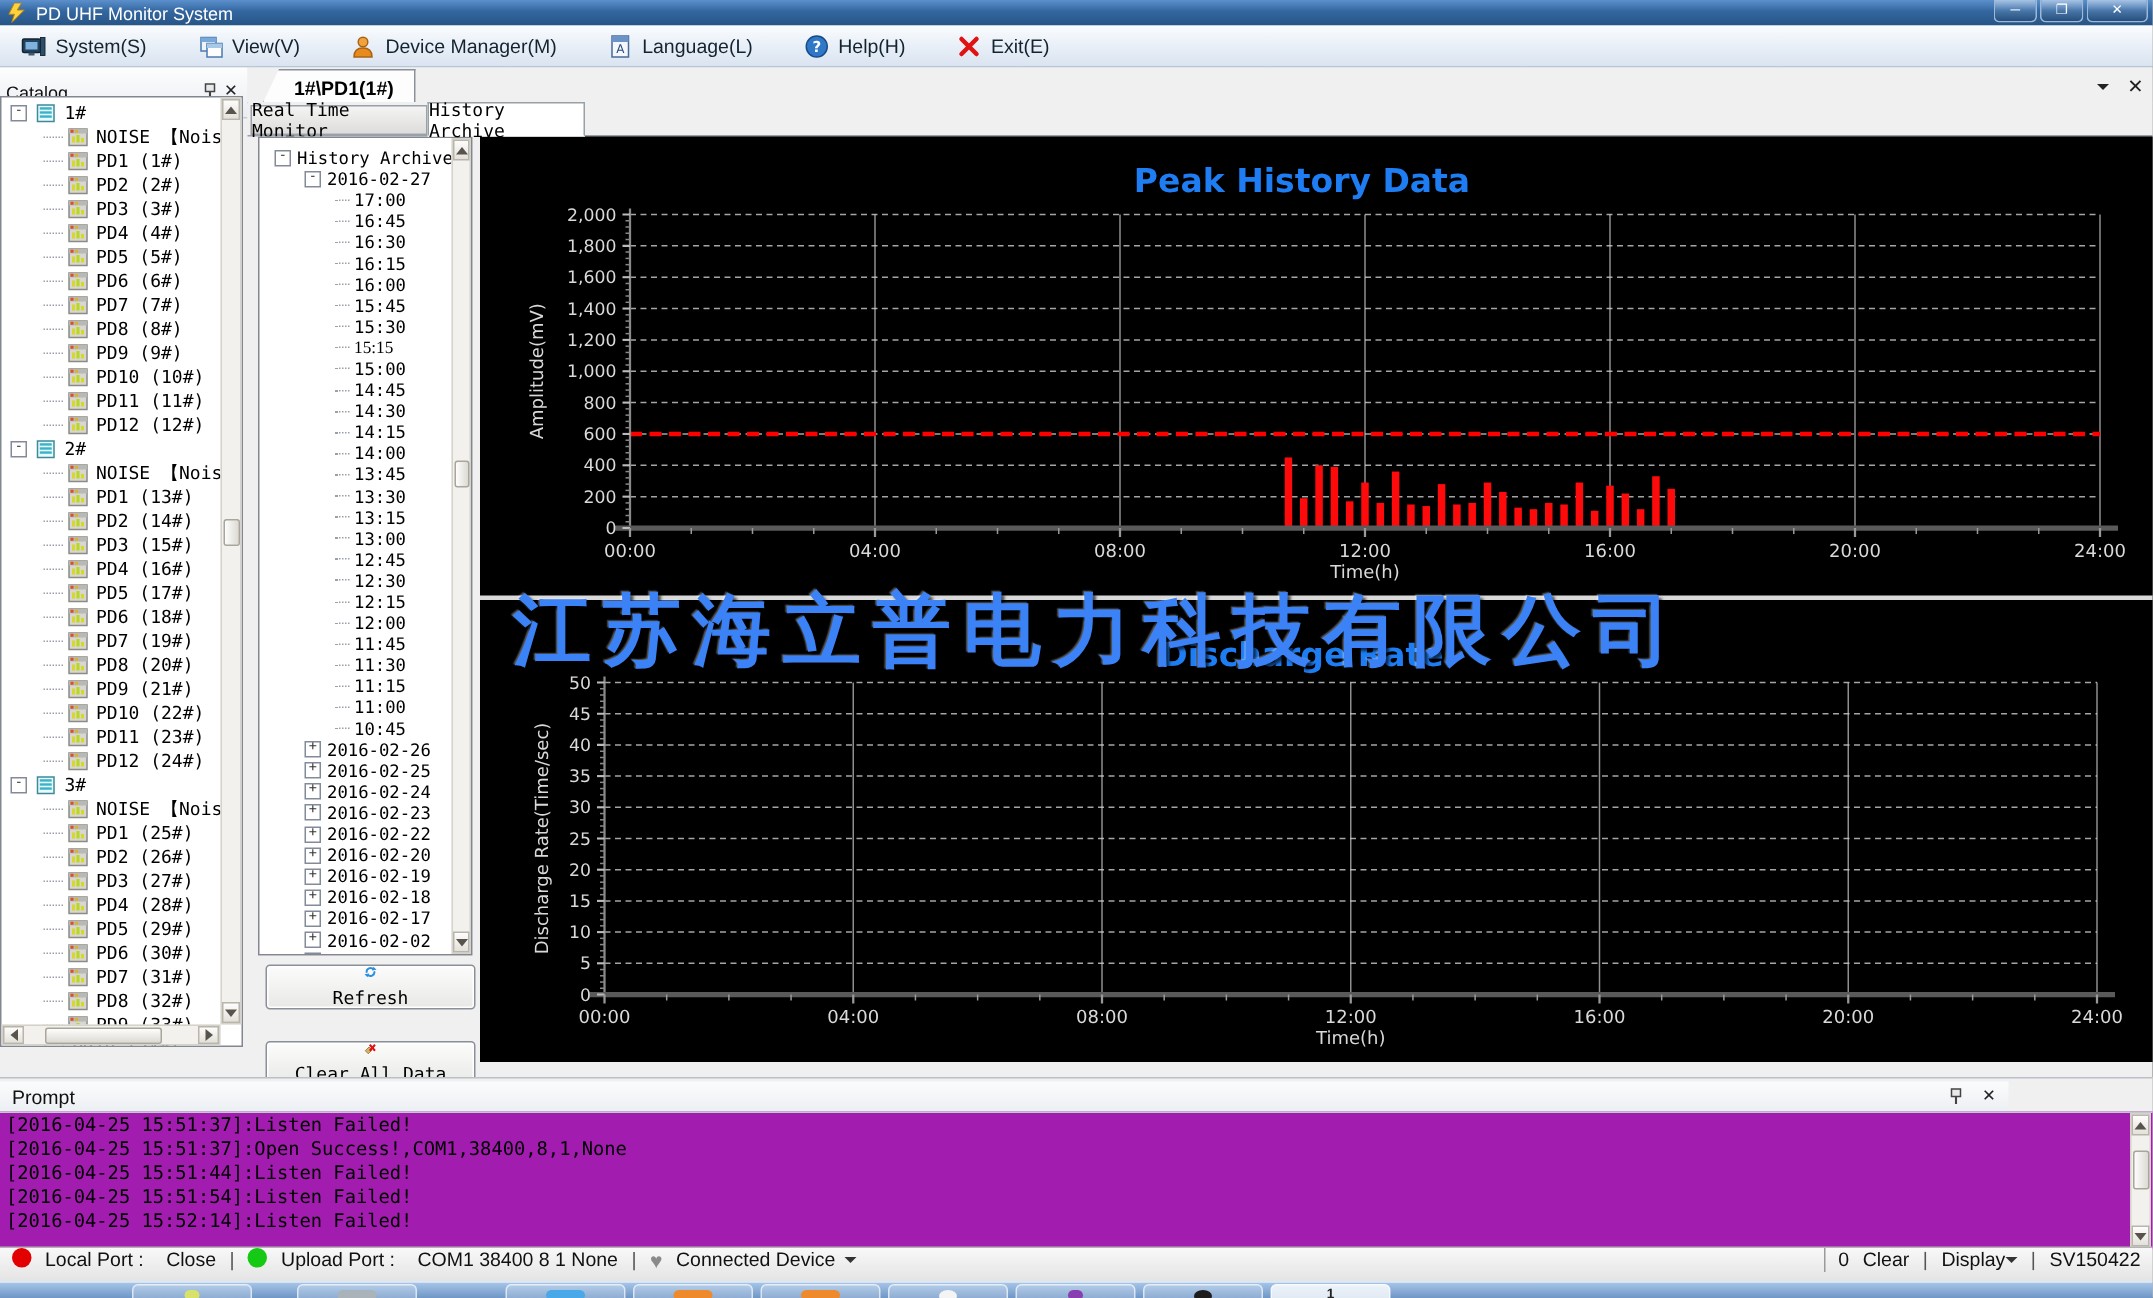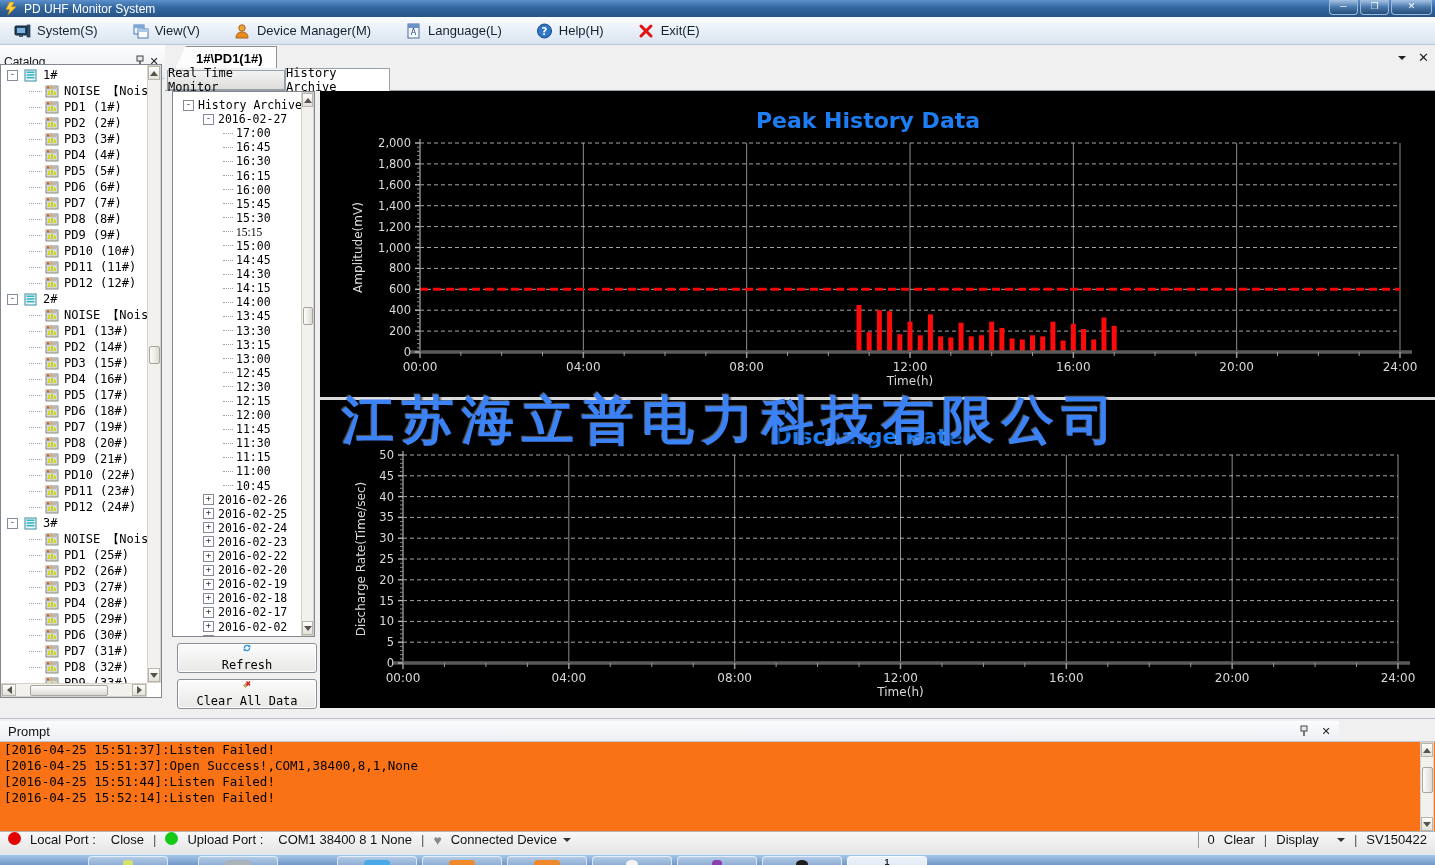--- a/index.html
+++ b/index.html
@@ -82,21 +82,21 @@
   .chart-divider{position:absolute;left:0;top:306px;width:1115px;height:3px;background:#d9d9d9;}
   .watermark{position:absolute;left:22px;top:295px;width:1090px;z-index:6;pointer-events:none;
     font-family:"DejaVu Serif",serif;font-weight:bold;font-size:52px;letter-spacing:8px;color:#3b82f6;
     text-shadow:2px 2px 2px rgba(0,0,0,.65),-1px -1px 1px rgba(255,255,255,.35);white-space:nowrap;}
 
   
   .prompt-panel{position:absolute;left:0;top:718px;width:1435px;height:113px;background:#f0f0f0;border-top:1px solid #b9c0c8;}
   .prompt-header{position:absolute;left:0;top:2px;width:1339px;height:20px;display:flex;align-items:center;
     font-size:13px;color:#111;padding-left:8px;box-sizing:border-box;background:linear-gradient(180deg,#fbfcfd,#eceff3);}
   .prompt-header .sp{flex:1;}
-  .log-area{position:absolute;left:0;top:22px;width:1435px;height:91px;background:#f97316;border-top:1px solid #c3c8cf;overflow:hidden;}
+  .log-area{position:absolute;left:0;top:22px;width:1435px;height:91px;background:#a21caf;border-top:1px solid #c3c8cf;overflow:hidden;}
   .log-line{font:12.5px "DejaVu Sans Mono",monospace;color:#000;line-height:16px;padding-left:4px;white-space:pre;}
 
   
   .statusbar{position:absolute;left:0;top:831px;width:1435px;height:23px;border-top:1px solid #b4b4b4;
     background:linear-gradient(180deg,#f8f8f8,#e4e4e4);display:flex;align-items:flex-start;font-size:13px;color:#111;
     padding:0 8px;box-sizing:border-box;gap:9px;}
   .statusbar .sp{flex:1;}
   .dot{width:13px;height:13px;border-radius:50%;display:inline-block;}
   .sep{color:#555;}
   .dd{width:0;height:0;border-left:4px solid transparent;border-right:4px solid transparent;border-top:4px solid #333;display:inline-block;}
@@ -916,21 +916,21 @@
 
   <div class="btn" style="top:643px;">
     <svg viewBox="0 0 18 16">
         <path d="M4 9 A5 5 0 0 1 13 5" fill="none" stroke="#2b8fe0" stroke-width="2.6"></path>
         <polygon points="13,1 17,5 11,6" fill="#2b8fe0"></polygon>
         <path d="M14 7 A5 5 0 0 1 5 11" fill="none" stroke="#2b8fe0" stroke-width="2.6"></path>
         <polygon points="5,15 1,11 7,10" fill="#2b8fe0"></polygon>
       </svg>
     <span>Refresh</span>
   </div>
-  <div class="btn" style="top:679px;">
+  <div class="btn" style="top:694px;">
     <svg viewBox="0 0 18 16">
         <polygon points="2,11 7,6 11,10 6,15" fill="#d8b06a" stroke="#8a6a30"></polygon>
         <line x1="8" y1="3" x2="15" y2="11" stroke="#dd1111" stroke-width="2.6"></line>
         <line x1="15" y1="3" x2="8" y2="11" stroke="#dd1111" stroke-width="2.6"></line>
       </svg>
     <span>Clear All Data</span>
   </div>
 
   <div class="chart-wrap">
     <svg id="chart-top" width="1115" height="306">
@@ -1210,20 +1210,21 @@
             <line x1="5" y1="6" x2="5" y2="11" stroke="#444" stroke-width="1.4"></line>
           </svg>
       </span>
       <span class="panel-mini-icon" style="margin-right:6px;">✕</span>
     </div>
     <div class="log-area">
       <div>
           <div class="log-line">[2016-04-25 15:51:37]:Listen Failed!</div>
           <div class="log-line">[2016-04-25 15:51:37]:Open Success!,COM1,38400,8,1,None</div>
           <div class="log-line">[2016-04-25 15:51:44]:Listen Failed!</div>
+          <div class="log-line">[2016-04-25 15:51:54]:Listen Failed!</div>
           <div class="log-line">[2016-04-25 15:52:14]:Listen Failed!</div>
         </div>
       <div class="sbar" style="right:1px;top:0;width:14px;height:90px;">
         <div class="sbtn" style="top:0;">
             <div class="tri up"></div>
           </div>
         <div class="sthumb" style="top:24px;height:26px;"></div>
         <div class="sbtn" style="bottom:0;">
             <div class="tri down"></div>
           </div>
@@ -1243,21 +1244,21 @@
     <span style="color:#8a8a8a;font-size:14px;">♥</span>
     <span style="display:flex;align-items:center;gap:6px;">
       <span>Connected Device</span>
       <span class="dd"></span>
     </span>
     <span class="sp"></span>
     <span class="vline"></span>
     <span>0</span>
     <span>Clear</span>
     <span class="sep">|</span>
-    <span style="display:flex;align-items:center;gap:18px;">
+    <span style="display:flex;align-items:center;gap:0;">
       <span>Display</span>
       <span class="dd"></span>
     </span>
     <span class="sep">|</span>
     <span>SV150422</span>
   </div>
 
   <div class="taskbar">
     <div class="tbtn" style="left:88px;">
         <div class="blob" style="background:#d8e26a;width:10px;"></div>

